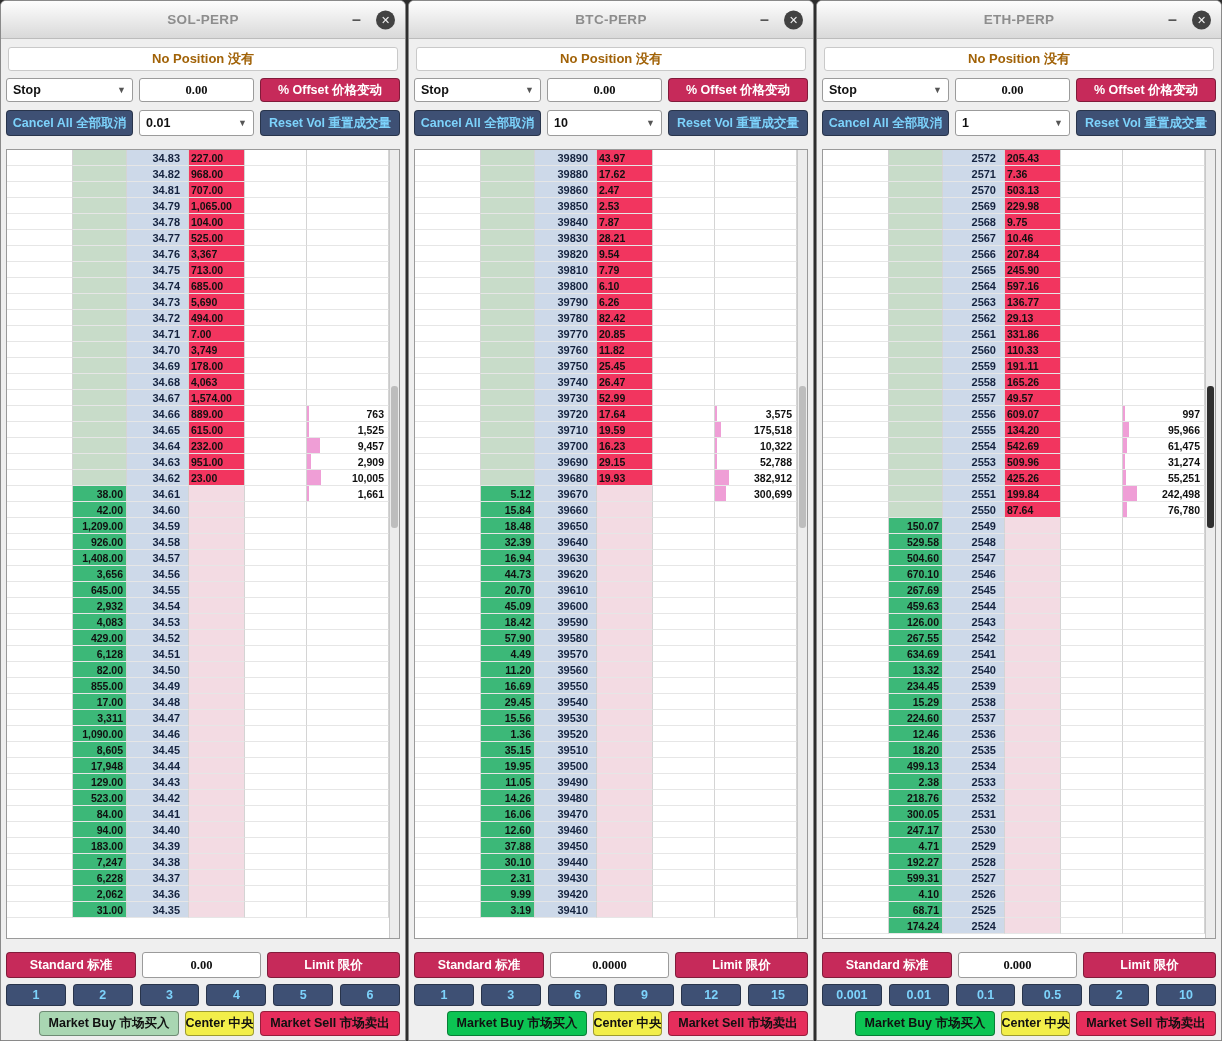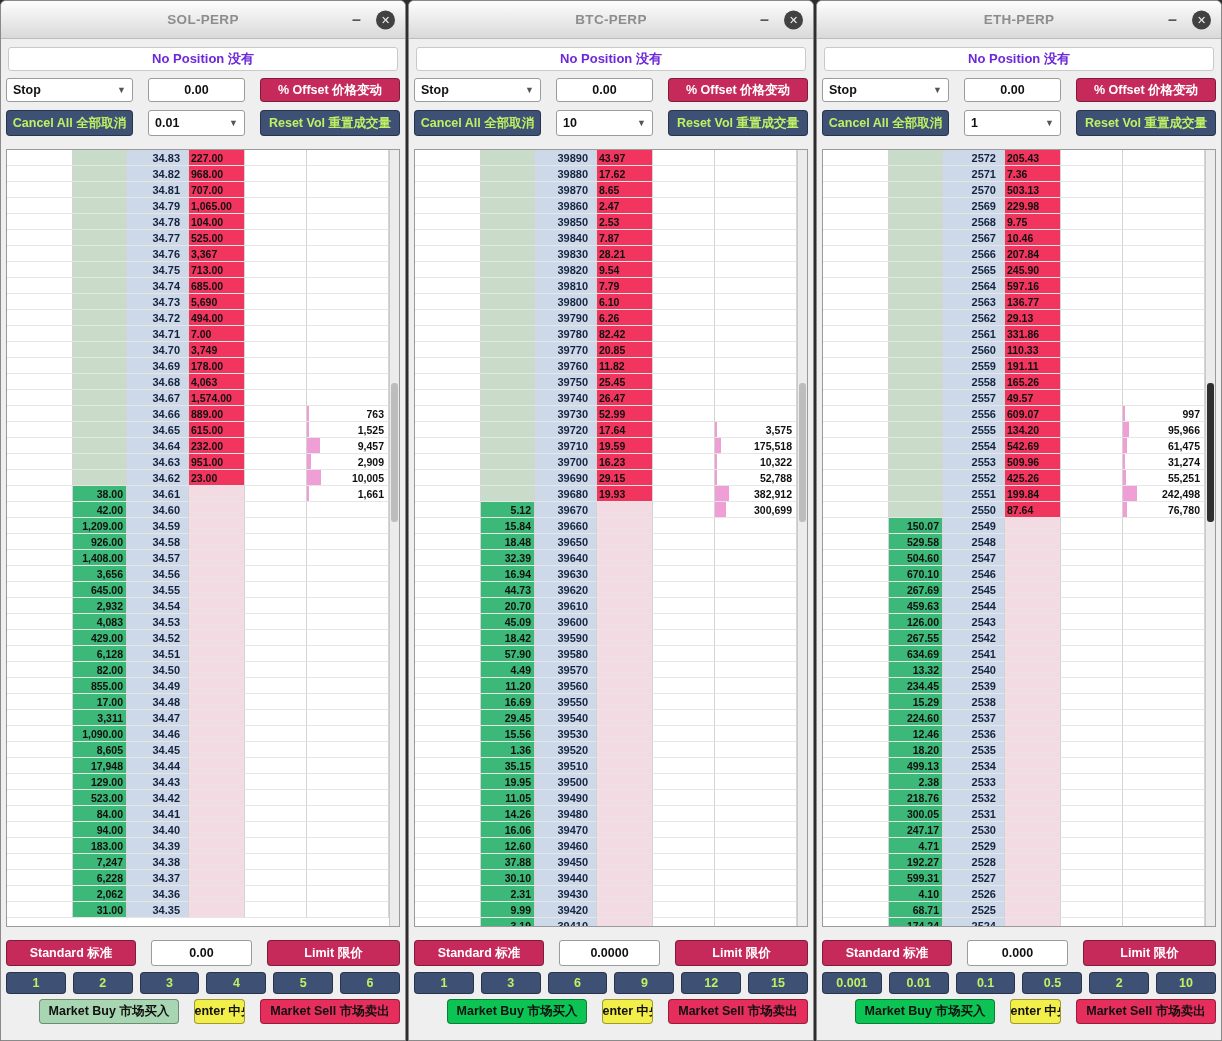--- a/index.html
+++ b/index.html
@@ -23,48 +23,48 @@
   .win-min { position:absolute; right:44px; top:50%; transform:translateY(-50%); color:#555; font-size:16px; font-weight:bold; }
   .win-close {
     position:absolute; right:10px; top:50%; transform:translateY(-50%);
     width:19px; height:19px; border-radius:50%; background:#424242; color:#f2f2f2;
     display:flex; align-items:center; justify-content:center; font-size:11px; font-weight:bold; cursor:pointer;
   }
   .pos-bar {
     margin:8px 7px 0; height:24px; flex:none; background:#fff;
     border:1px solid #c9c9c9; border-radius:3px;
     display:flex; align-items:center; justify-content:center;
-    font-weight:bold; font-size:13px; color:#6d28d9;
+    font-weight:bold; font-size:13px; color:#a16207;
   }
-  .ctl-row { display:grid; gap:15px; margin:7px 5px 0; height:24px; flex:none; }
+  .ctl-row { display:grid; gap:6px; margin:7px 5px 0; height:24px; flex:none; }
   .r1, .r2 { grid-template-columns:127px 1fr 140px; }
   .r2 { margin-top:8px; height:26px; }
   .r3 { grid-template-columns:130px 1fr 133px; height:26px; margin-top:13px; }
-  .market-row { grid-template-columns:140px 1fr 140px; margin:5px 5px 16px; height:25px;padding-left:33px; }
+  .market-row { grid-template-columns:140px 1fr 140px; margin:5px 5px 4px; height:25px;padding-left:33px; }
   .qty-row { display:grid; grid-template-columns:repeat(6,1fr); gap:7px; margin:6px 5px 0; height:22px; flex:none; }
   .btn {
     border:1px solid rgba(0,0,0,.35); border-radius:4px;
     font-weight:bold; font-size:12.5px; font-family:inherit;
     display:flex; align-items:center; justify-content:center;
     padding:0; cursor:pointer; white-space:nowrap; overflow:hidden;
   }
-  .navy { background:var(--navy,#3e5074); color:#bef264; }
+  .navy { background:var(--navy,#3e5074); color:#7dd3fc; }
   .crimson { background:var(--crimson,#c62a5a); color:#fff; }
   .center-btn { background:var(--center-yellow,#f2ee4a); color:#111; }
   .sell-btn { background:var(--sell-red,#e62e5c); color:#111; }
   .buy-btn { color:#111; }
   .select {
     background:#fff; border:1px solid #9b9b9b; border-radius:3px;
     display:flex; align-items:center; font-weight:bold; font-size:12.5px;
     padding:0 6px; color:#111; cursor:pointer;
   }
   .select .chev { margin-left:auto; font-size:9px; color:#555; }
   .input {
     background:#fff; border:1px solid #9b9b9b; border-radius:3px;
-    text-align:center; font-weight:bold; font-size:12.5px; font-family:Liberation Sans, sans-serif;
+    text-align:center; font-weight:bold; font-size:12.5px; font-family:Liberation Serif, serif;
     color:#111; width:100%;
   }
   .ladder {
     margin:13px 5px 0; flex:1; min-height:0; display:flex;
     border:1px solid #9a9a9a; background:#fff; overflow:hidden;
   }
   .rows { flex:1; overflow:hidden; }
   .lrow { display:grid; grid-template-columns:66px 54px 62px 56px 62px 1fr; height:16px; }
   .lcell {
     border-right:1px solid #d4d4d4; border-bottom:1px solid #e6e6e6;
@@ -578,28 +578,20 @@
           <div class="lcell c-buy"></div>
           <div class="lcell c-bid"></div>
           <div class="lcell c-price has">39880</div>
           <div class="lcell c-ask has">17.62</div>
           <div class="lcell c-sell"></div>
           <div class="lcell c-vol"></div>
         </div>
         <div class="lrow ask-side">
           <div class="lcell c-buy"></div>
           <div class="lcell c-bid"></div>
-          <div class="lcell c-price has">39870</div>
-          <div class="lcell c-ask has">8.65</div>
-          <div class="lcell c-sell"></div>
-          <div class="lcell c-vol"></div>
-        </div>
-        <div class="lrow ask-side">
-          <div class="lcell c-buy"></div>
-          <div class="lcell c-bid"></div>
           <div class="lcell c-price has">39860</div>
           <div class="lcell c-ask has">2.47</div>
           <div class="lcell c-sell"></div>
           <div class="lcell c-vol"></div>
         </div>
         <div class="lrow ask-side">
           <div class="lcell c-buy"></div>
           <div class="lcell c-bid"></div>
           <div class="lcell c-price has">39850</div>
           <div class="lcell c-ask has">2.53</div>

